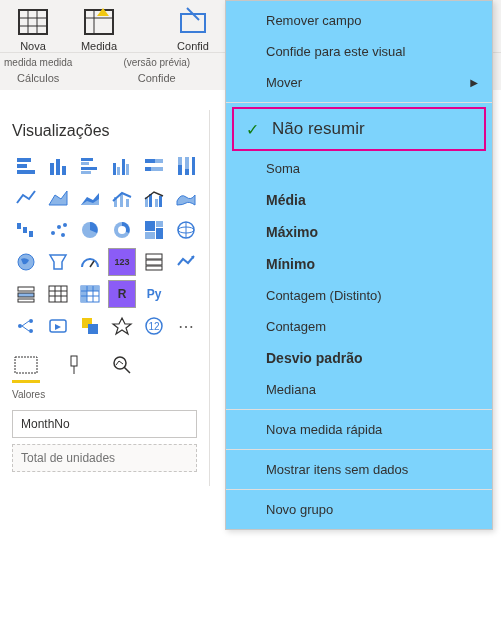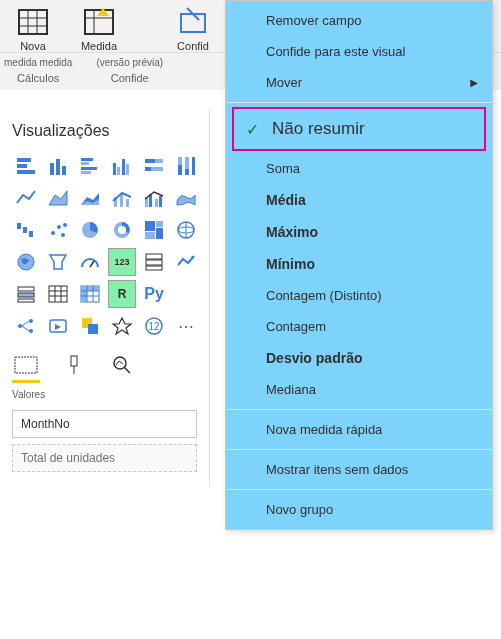--- a/index.html
+++ b/index.html
@@ -8,21 +8,21 @@
 .ribbon-btn { display: flex; flex-direction: column; align-items: center; width: 58px; text-align: center; cursor: pointer; font-size: 11px; }
 .ribbon-btn .icon { width: 32px; height: 32px; display: flex; align-items: center; justify-content: center; margin-bottom: 2px; }
 .ribbon-btn .lbl { line-height: 1.1; }
 .ribbon-sub { font-size: 10px; color: #605e5c; text-align: center; margin-top: 4px; }
 .group-label { font-size: 11px; color: #605e5c; text-align: center; padding: 4px 0 6px; }
 .side-panel { position: absolute; left: 0; top: 110px; width: 210px; background: #fff; border-right: 1px solid #e1dfdd; padding: 4px 6px; }
 .panel-header { font-size: 16px; font-weight: 400; color: #323130; padding: 8px 6px; }
 .viz-grid { display: grid; grid-template-columns: repeat(6, 28px); grid-auto-rows: 28px; gap: 4px; padding: 4px 6px; }
 .viz-icon { width: 28px; height: 28px; display: flex; align-items: center; justify-content: center; border: 1px solid transparent; cursor: pointer; }
 .viz-icon svg { width: 22px; height: 22px; }
-.viz-icon.boxed { border: 1px solid #a19f9d; background: #86efac; font-weight: bold; font-size: 12px; }
+.viz-icon.boxed { border: 1px solid #a19f9d; background: #8b5cf6; font-weight: bold; font-size: 12px; }
 .tabs { display: flex; gap: 20px; padding: 10px 6px 4px; }
 .tab { display: flex; flex-direction: column; align-items: center; cursor: pointer; }
 .tab .ticon { width: 28px; height: 22px; display: flex; align-items: center; justify-content: center; }
 .tab.active::after { content: ""; display: block; width: 28px; height: 3px; background: #f2c811; margin-top: 4px; }
 .tab-label { font-size: 10px; color: #605e5c; padding: 2px 6px 6px; }
 .field-well { padding: 4px 6px; }
 .field-box { border: 1px solid #c8c6c4; background: #fff; padding: 6px 8px; font-size: 12px; margin-bottom: 6px; }
 .field-box.placeholder { color: #737373; background: #faf9f8; border: 1px dashed #c8c6c4; }
 .context-menu { position: absolute; top: 0; left: 225px; width: 268px; background: #7dd3fc; border: 1px solid #c8c6c4; box-shadow: 2px 2px 6px rgba(0,0,0,.15); padding: 4px 0; }
 .menu-item { display: flex; align-items: center; padding: 8px 14px 8px 40px; font-size: 13px; color: #323130; cursor: pointer; position: relative; }
@@ -71,21 +71,21 @@
     </span>
     <span class="lbl">Confid</span>
   </div>
 </div>
 
 <div class="calc-row">
   <div class="calc-col">
     <div class="ribbon-sub">medida medida</div>
     <div class="group-label">Cálculos</div>
   </div>
-  <div class="calc-col" style="margin-left:14px">
+  <div class="calc-col" style="margin-left:41px">
     <div class="ribbon-sub">(versão prévia)</div>
     <div class="group-label">Confide</div>
   </div>
 </div>
 
 <div class="side-panel">
   <div class="panel-header">Visualizações</div>
 
   <div class="viz-grid">
 
@@ -278,21 +278,21 @@
           <line x1="8" y1="3" x2="8" y2="19" stroke="#3b7dd8"></line>
           <line x1="14" y1="3" x2="14" y2="19" stroke="#3b7dd8"></line>
           <line x1="2" y1="8" x2="20" y2="8" stroke="#3b7dd8"></line>
           <line x1="2" y1="13" x2="20" y2="13" stroke="#3b7dd8"></line>
         </svg>
       </div>
     <div class="viz-icon boxed">
         <span>R</span>
       </div>
     <div class="viz-icon">
-        <span style="color:#3b7dd8;font-weight:bold;font-size:16px">Py</span>
+        <span style="color:#3b7dd8;font-weight:bold;font-size:12px">Py</span>
       </div>
     <div class="viz-icon"></div>
 
     <div class="viz-icon">
         <svg viewBox="0 0 22 22">
           <circle cx="5" cy="11" r="2" fill="#3b7dd8"></circle>
           <circle cx="16" cy="6" r="2" fill="#3b7dd8"></circle>
           <circle cx="16" cy="16" r="2" fill="#3b7dd8"></circle>
           <line x1="7" y1="11" x2="14" y2="6" stroke="#3b7dd8"></line>
           <line x1="7" y1="11" x2="14" y2="16" stroke="#3b7dd8"></line>

